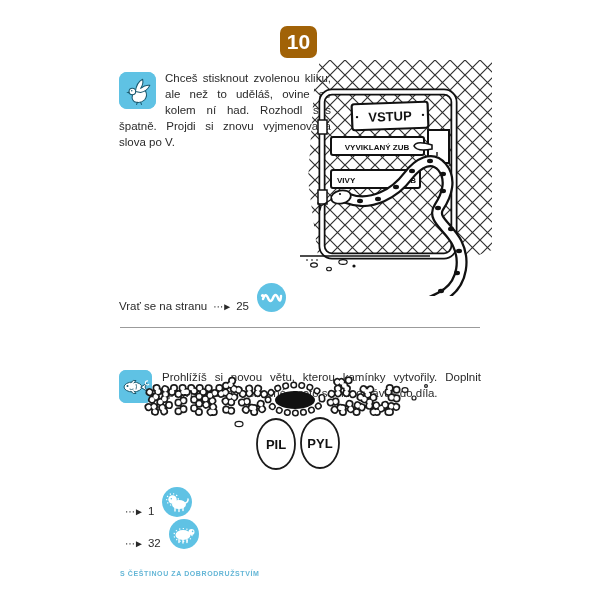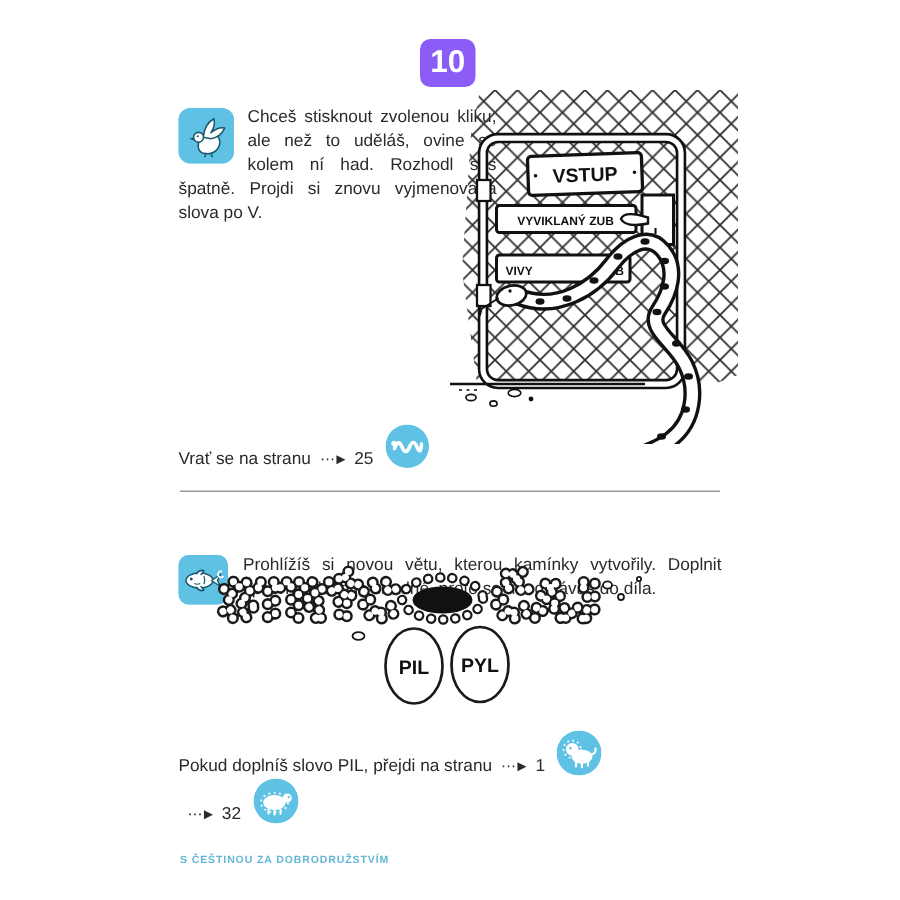--- a/index.html
+++ b/index.html
@@ -1,19 +1,19 @@
 <!DOCTYPE html>
 <html><head>
 <meta charset="utf-8">
 <style>
   * { margin:0; padding:0; box-sizing:border-box; }
   html,body { width:600px; height:600px; background:#fff; font-family:"Liberation Sans", sans-serif; color:#2a2a2a; overflow:hidden; }
   .page { position:relative; width:600px; height:600px; background:#fff; }
 
-  .badge { position:absolute; left:280px; top:26px; width:37px; height:32px; background:#8b5cf6; border-radius:7px; color:#fff; font-weight:bold; font-size:21px; display:flex; align-items:center; justify-content:center; }
+  .badge { position:absolute; left:280px; top:26px; width:37px; height:32px; background:#a16207; border-radius:7px; color:#fff; font-weight:bold; font-size:21px; display:flex; align-items:center; justify-content:center; }
 
   .sq-icon { width:37px; height:37px; border-radius:8px; background:#5fc2e4; float:left; margin:2px 9px 2px 0; }
   .sq-icon svg { display:block; width:100%; height:100%; }
 
   .para1 { position:absolute; left:119px; top:70px; width:212px; font-size:11.5px; line-height:16px; text-align:justify; font-weight:500; }
   .para2 { position:absolute; left:119px; top:344px; width:362px; font-size:11.5px; line-height:16px; text-align:justify; font-weight:500;margin-top:25px; }
   .para2 .sq-icon { width:33px; height:33px; border-radius:7px; margin:1px 10px 2px 0; }
 
   .goto-row { position:absolute; display:flex; align-items:flex-end; font-weight:normal; font-size:11.5px; }
   .goto-row .arrow { font-size:10px; letter-spacing:-1px; margin:0 5px 0 6px; }
@@ -192,21 +192,20 @@
         <text x="133" y="77" text-anchor="middle" font-family="Liberation Sans, sans-serif" font-weight="bold" font-size="13" fill="#111">PIL</text>
       </g>
       <g>
         <ellipse cx="177" cy="71" rx="19" ry="25" fill="#fff" stroke="#1a1a1a" stroke-width="1.8"></ellipse>
         <text x="177" y="76" text-anchor="middle" font-family="Liberation Sans, sans-serif" font-weight="bold" font-size="13" fill="#111">PYL</text>
       </g>
     </svg>
   </div>
 
   <div class="goto-row opt1">
-    <span>Pokud doplníš slovo PIL, přejdi na stranu</span>
     <span class="arrow">⋯►</span>
     <span>1</span>
     <span class="circ">
       <svg width="30" height="30" viewBox="0 0 30 30">
         <circle cx="15" cy="15" r="15" fill="#5fc2e4"></circle>
         <ellipse cx="17" cy="17.5" rx="7" ry="4.6" fill="#fff"></ellipse>
         <circle cx="10.5" cy="12.5" r="4.2" fill="#fff"></circle>
         <circle cx="10.5" cy="12.5" r="5.8" fill="none" stroke="#fff" stroke-width="1.2" stroke-dasharray="1.2 2.2"></circle>
         <circle cx="9.3" cy="11.8" r="0.8" fill="#5fc2e4"></circle>
         <path d="M13,21 l0,3 M17,21.5 l0,3 M21,20.5 l0,3 M23.5,16 q3,-1 2.5,-4" stroke="#fff" stroke-width="1.4" fill="none" stroke-linecap="round"></path>

